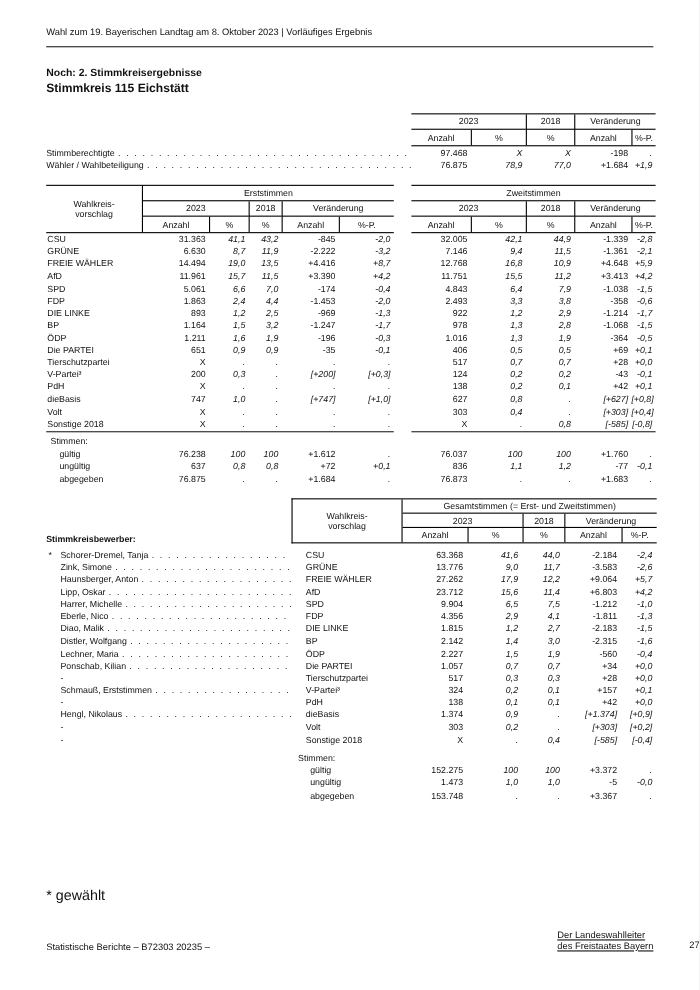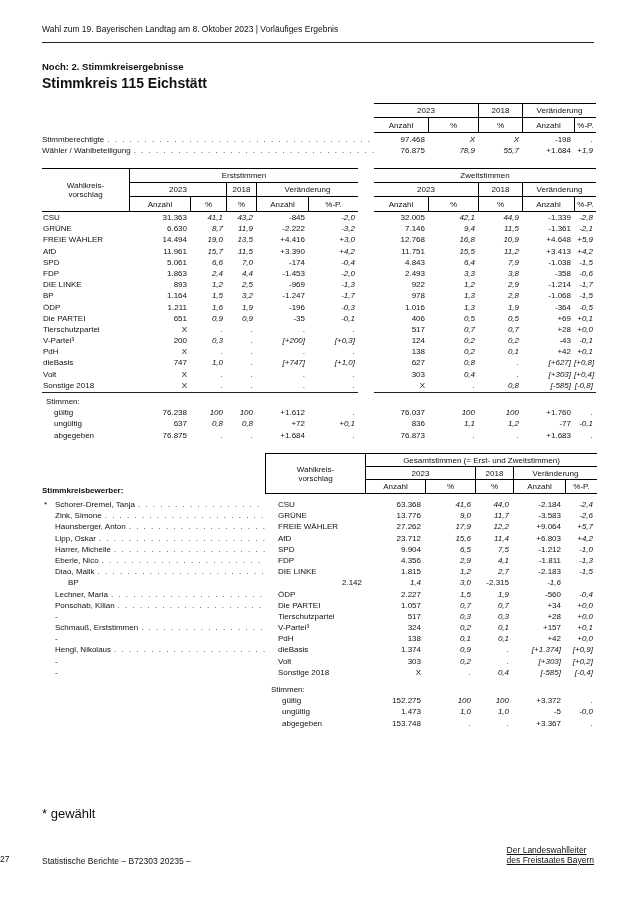--- a/index.html
+++ b/index.html
@@ -43,21 +43,21 @@
 </style>
 </head>
 <body>
 
 <div class="page">
 
   <div class="abs" style="left:42px;top:24px;font-size:8.5px;">Wahl zum 19. Bayerischen Landtag am 8. Oktober 2023 | Vorläufiges Ergebnis</div>
   <div class="rule" style="left:42px;top:42px;width:552px;"></div>
 
   <div class="abs b" style="left:42px;top:61px;font-size:9.5px;">Noch: 2. Stimmkreisergebnisse</div>
-  <div class="abs b" style="left:42px;top:75px;font-size:14px;">Stimmkreis 115 Eichstätt</div>
+  <div class="abs b" style="left:42px;top:75px;font-size:11px;">Stimmkreis 115 Eichstätt</div>
 
   <div class="hbox grid-top">
     <div class="hc bb" style="grid-column:1/3">2023</div>
     <div class="hc bb bl" style="grid-column:3">2018</div>
     <div class="hc bb bl" style="grid-column:4/6">Veränderung</div>
     <div class="hc">Anzahl</div>
     <div class="hc bl">%</div>
     <div class="hc bl">%</div>
     <div class="hc bl">Anzahl</div>
     <div class="hc bl">%-P.</div>
@@ -74,21 +74,21 @@
         <div class="num">-198</div>
         <div class="num it">.</div>
       </div>
       <div class="prow">
         <div class="lwrap" style="grid-column: 1 / 8;">
           <span>Wähler / Wahlbeteiligung</span>
           <span class="leader"></span>
         </div>
         <div class="num">76.875</div>
         <div class="num it">78,9</div>
-        <div class="num it">55,7</div>
+        <div class="num it">77,0</div>
         <div class="num">+1.684</div>
         <div class="num it">+1,9</div>
       </div>
     </div>
 
   <div class="hbox grid-mainL">
     <div class="hc namecell br">
       <span>Wahlkreis-</span>
       <span>vorschlag</span>
     </div>
@@ -143,21 +143,21 @@
         <div class="num it">11,5</div>
         <div class="num">-1.361</div>
         <div class="num it">-2,1</div>
       </div>
       <div class="prow">
         <div class="pname">FREIE WÄHLER</div>
         <div class="num">14.494</div>
         <div class="num it">19,0</div>
         <div class="num it">13,5</div>
         <div class="num">+4.416</div>
-        <div class="num it">+3,0</div>
+        <div class="num it">+8,7</div>
         <div></div>
         <div class="num">12.768</div>
         <div class="num it">16,8</div>
         <div class="num it">10,9</div>
         <div class="num">+4.648</div>
         <div class="num it">+5,9</div>
       </div>
       <div class="prow">
         <div class="pname">AfD</div>
         <div class="num">11.961</div>
@@ -496,20 +496,24 @@
         </div>
         <div class="party-col">DIE LINKE</div>
         <div class="num">1.815</div>
         <div class="num it">1,2</div>
         <div class="num it">2,7</div>
         <div class="num">-2.183</div>
         <div class="num it">-1,5</div>
       </div>
       <div class="crow">
         <div class="star"></div>
+        <div class="lwrap">
+          <span>Distler, Wolfgang</span>
+          <span class="leader"></span>
+        </div>
         <div class="party-col">BP</div>
         <div class="num">2.142</div>
         <div class="num it">1,4</div>
         <div class="num it">3,0</div>
         <div class="num">-2.315</div>
         <div class="num it">-1,6</div>
       </div>
       <div class="crow">
         <div class="star"></div>
         <div class="lwrap">
@@ -639,19 +643,19 @@
         <div class="num it">.</div>
         <div class="num it">.</div>
         <div class="num">+3.367</div>
         <div class="num it">.</div>
       </div>
     </div>
 
   <div class="abs" style="left:42px;top:806px;font-size:13px;">* gewählt</div>
 
   <div class="abs footer" style="left:42px;top:856px;">Statistische Berichte – B72303 20235 –</div>
-  <div class="abs footer" style="left:0;top:854px;width:636px;text-align:left;">27</div>
+  <div class="abs footer" style="left:0;top:854px;width:636px;text-align:right;">27</div>
   <div class="abs footer" style="right:42px;top:845px;text-align:left;text-decoration:underline;">
     <div>Der Landeswahlleiter</div>
     <div>des Freistaates Bayern</div>
   </div>
 
 </div>
 
 </body></html>

